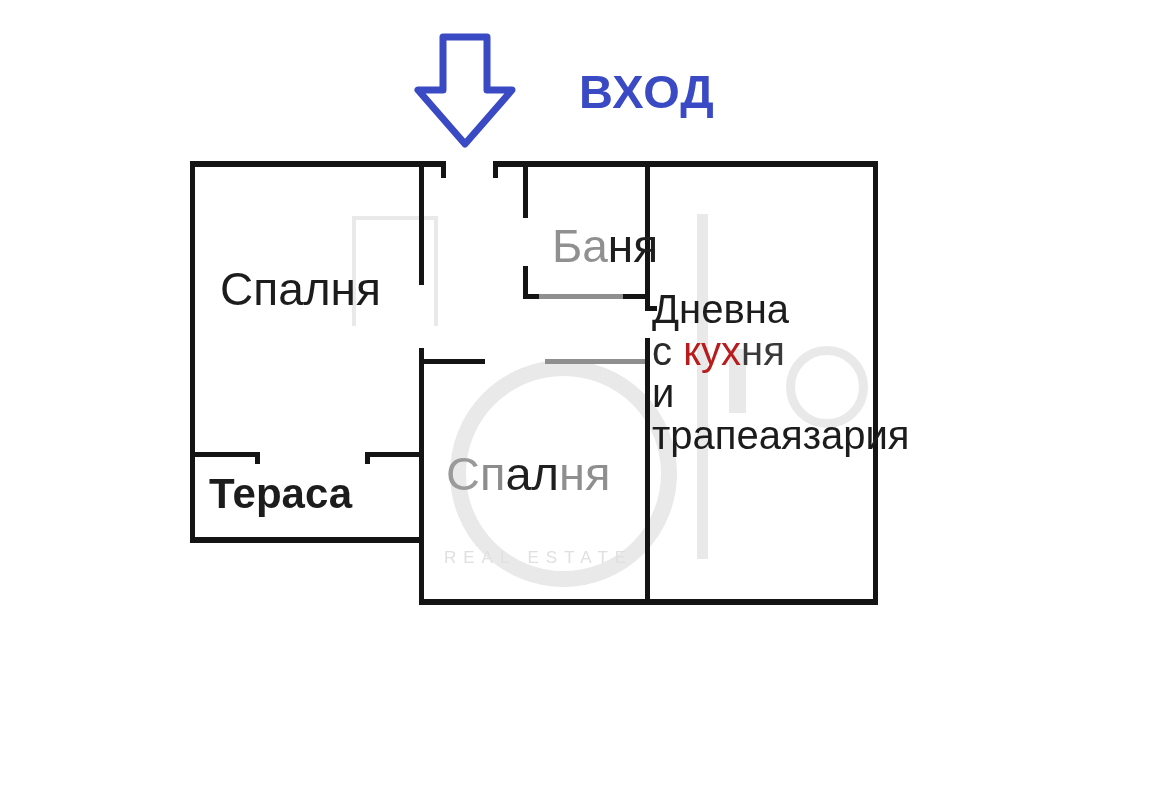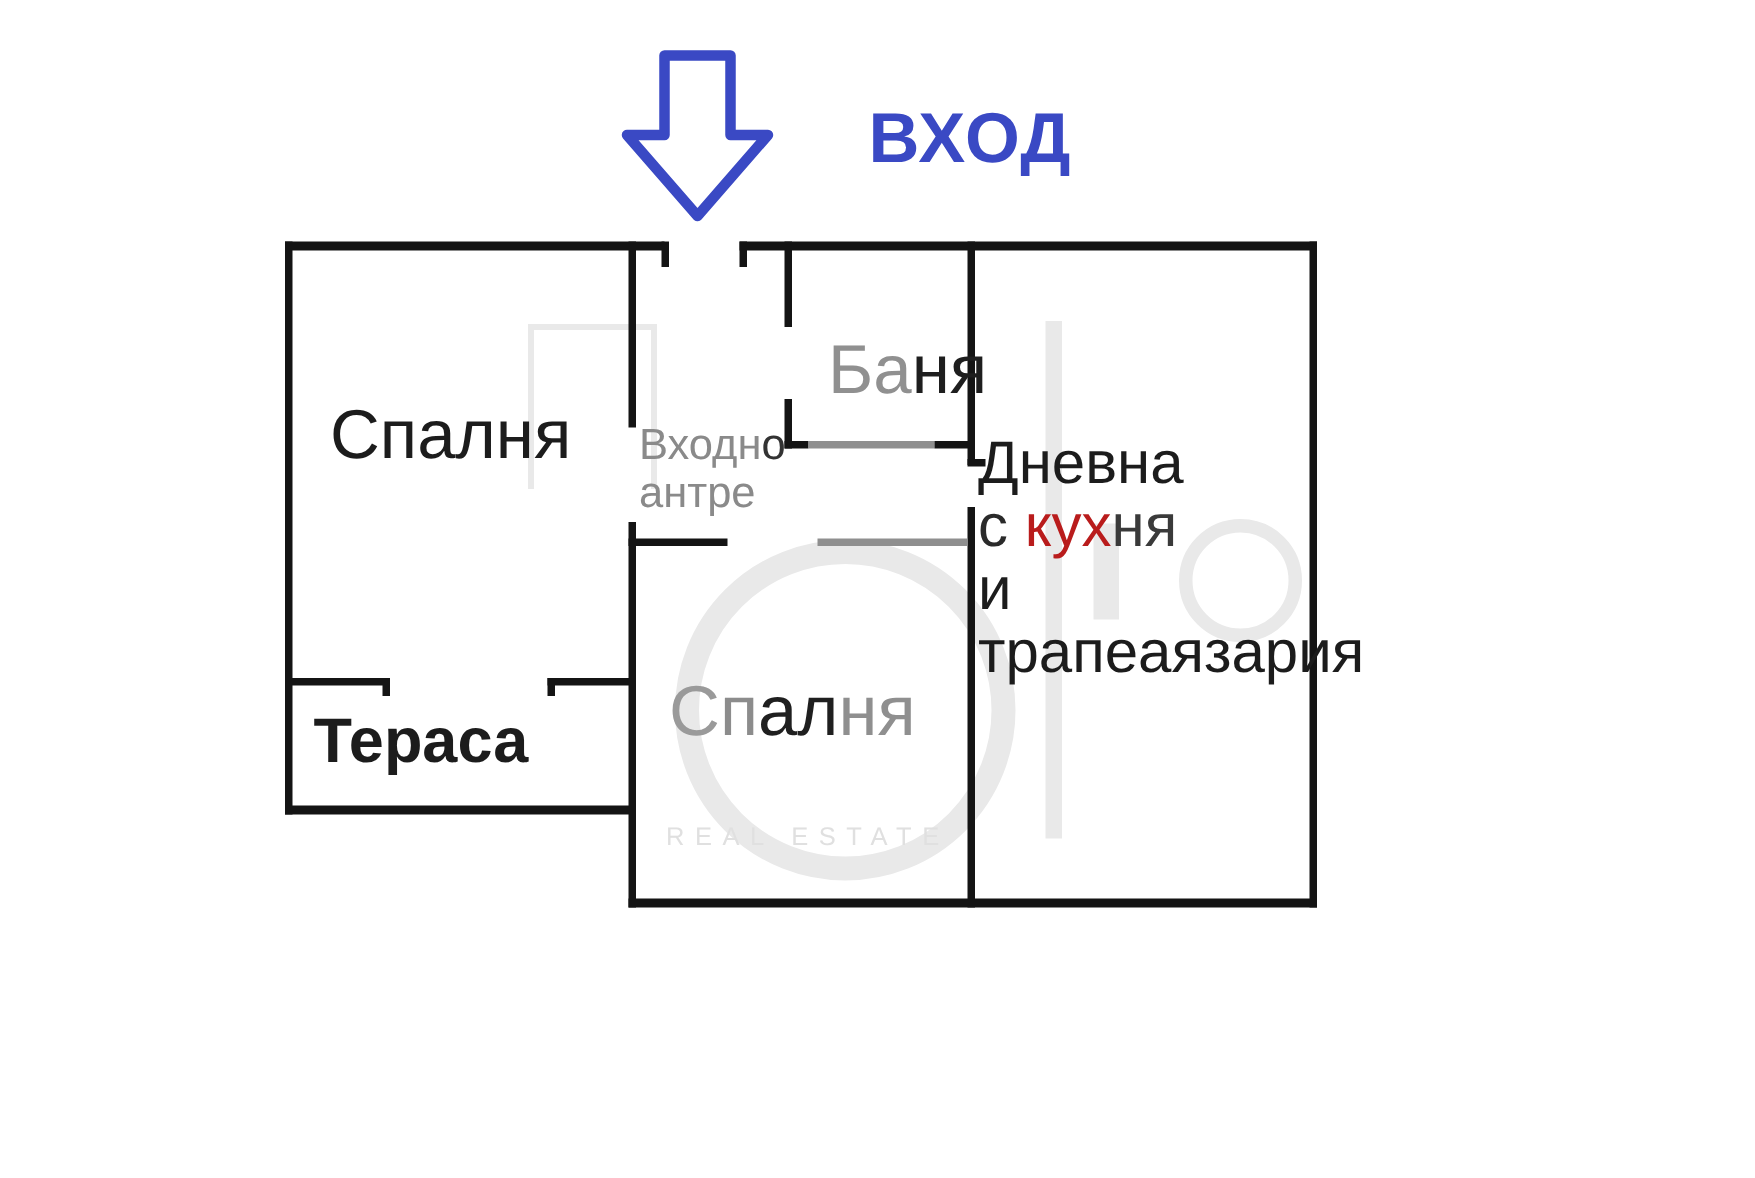--- a/index.html
+++ b/index.html
@@ -72,24 +72,20 @@
   <div class="wall" style="left:190px;top:452px;width:70px;height:5px;"></div>
   <div class="wall" style="left:255px;top:452px;width:5px;height:12px;"></div>
   <div class="wall" style="left:365px;top:452px;width:56px;height:5px;"></div>
   <div class="wall" style="left:365px;top:452px;width:5px;height:12px;"></div>
   <div class="wall" style="left:190px;top:537px;width:234px;height:6px;"></div>
 
   <div class="label lbl-room" style="left:220px;top:262px;">Спалня</div>
 
   <div class="label lbl-room" style="left:209px;top:470px;font-size:42px;font-weight:bold;">Тераса</div>
 
-  <div class="label lbl-hall" style="left:426px;top:281px;">
-    <div><span style="color: rgb(138, 138, 138);">Входн</span><span style="color: rgb(51, 51, 51);">о</span></div>
-    <div>антре</div>
-  </div>
 
   <div class="label lbl-room" style="left:552px;top:219px;"><span style="color: rgb(144, 144, 144);">Ба</span><span style="color: rgb(30, 30, 30);">ня</span></div>
 
   <div class="label lbl-room" style="left:446px;top:446px;font-size:47px;"><span style="color: rgb(154, 154, 154);">С</span><span style="color: rgb(140, 140, 140);">п</span><span style="color: rgb(31, 31, 31);">ал</span><span style="color: rgb(143, 143, 143);">ня</span></div>
 
   <div class="label lbl-living" style="left:652px;top:288px;">
     <div>Дневна</div>
     <div><span style="color: rgb(42, 42, 42);">с </span><span style="color: #b91c1c;">кух</span><span style="color: rgb(58, 58, 58);">ня</span></div>
     <div>и</div>
     <div>трапеаязария</div>

